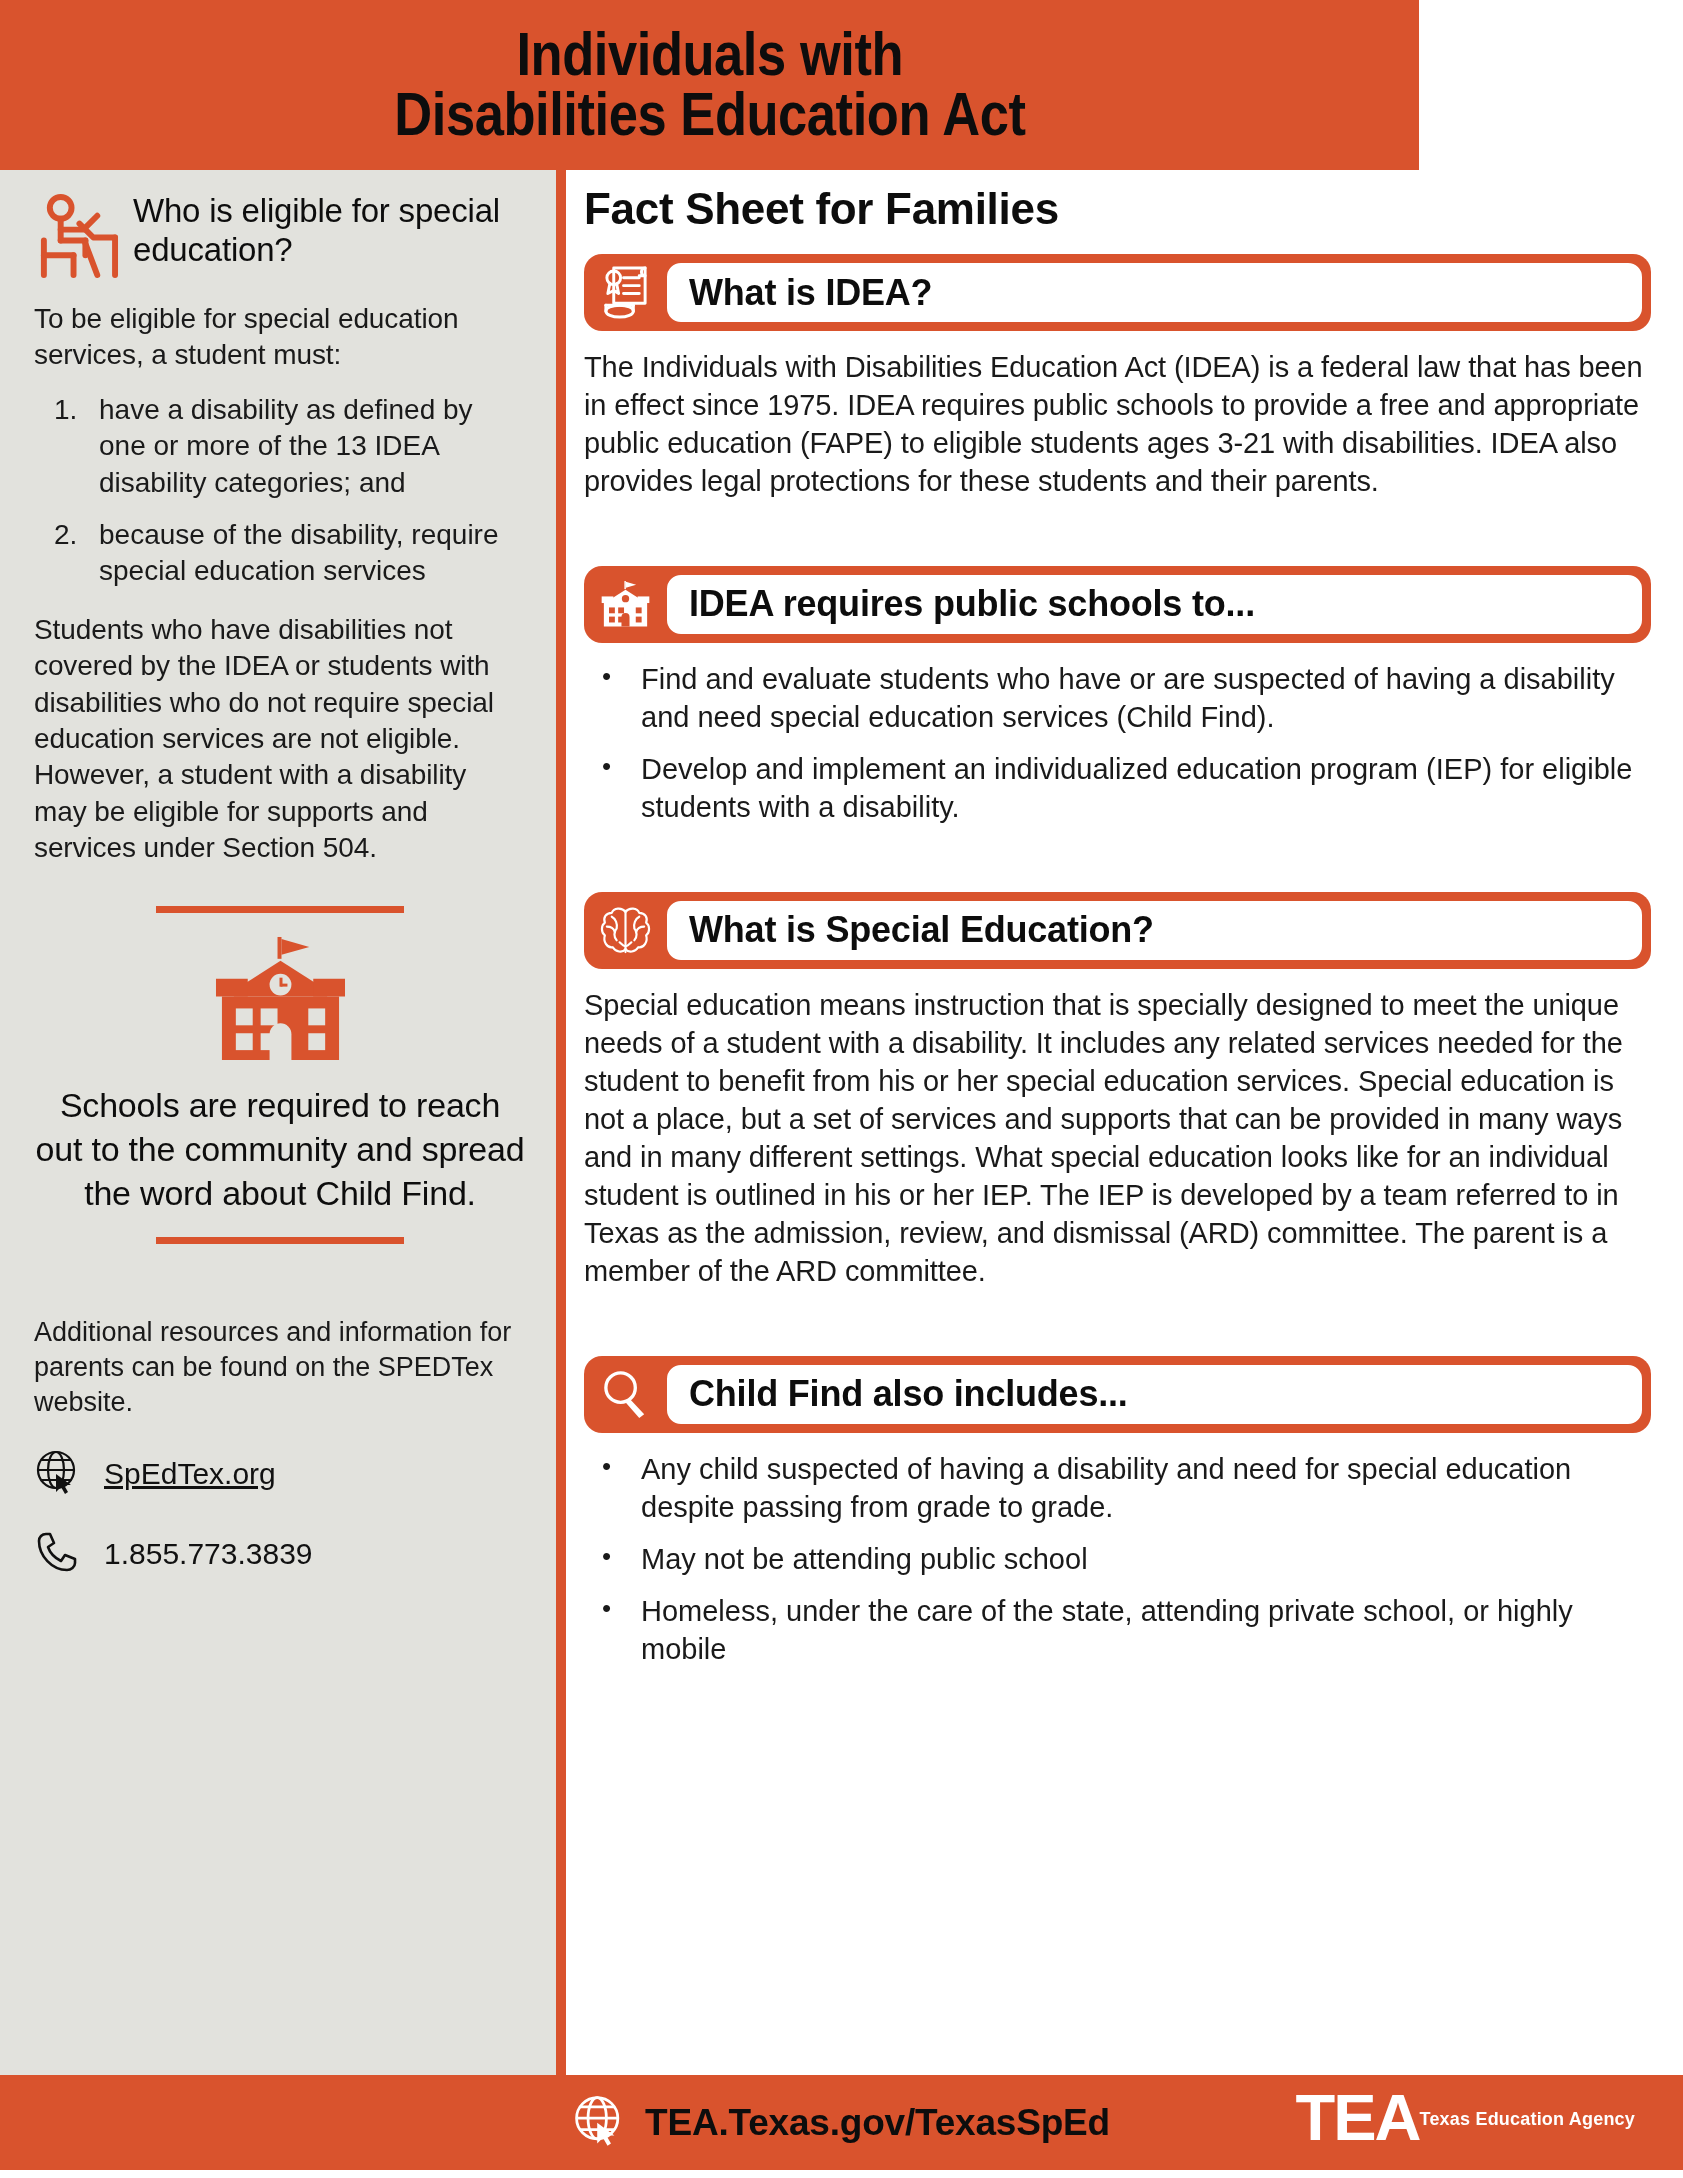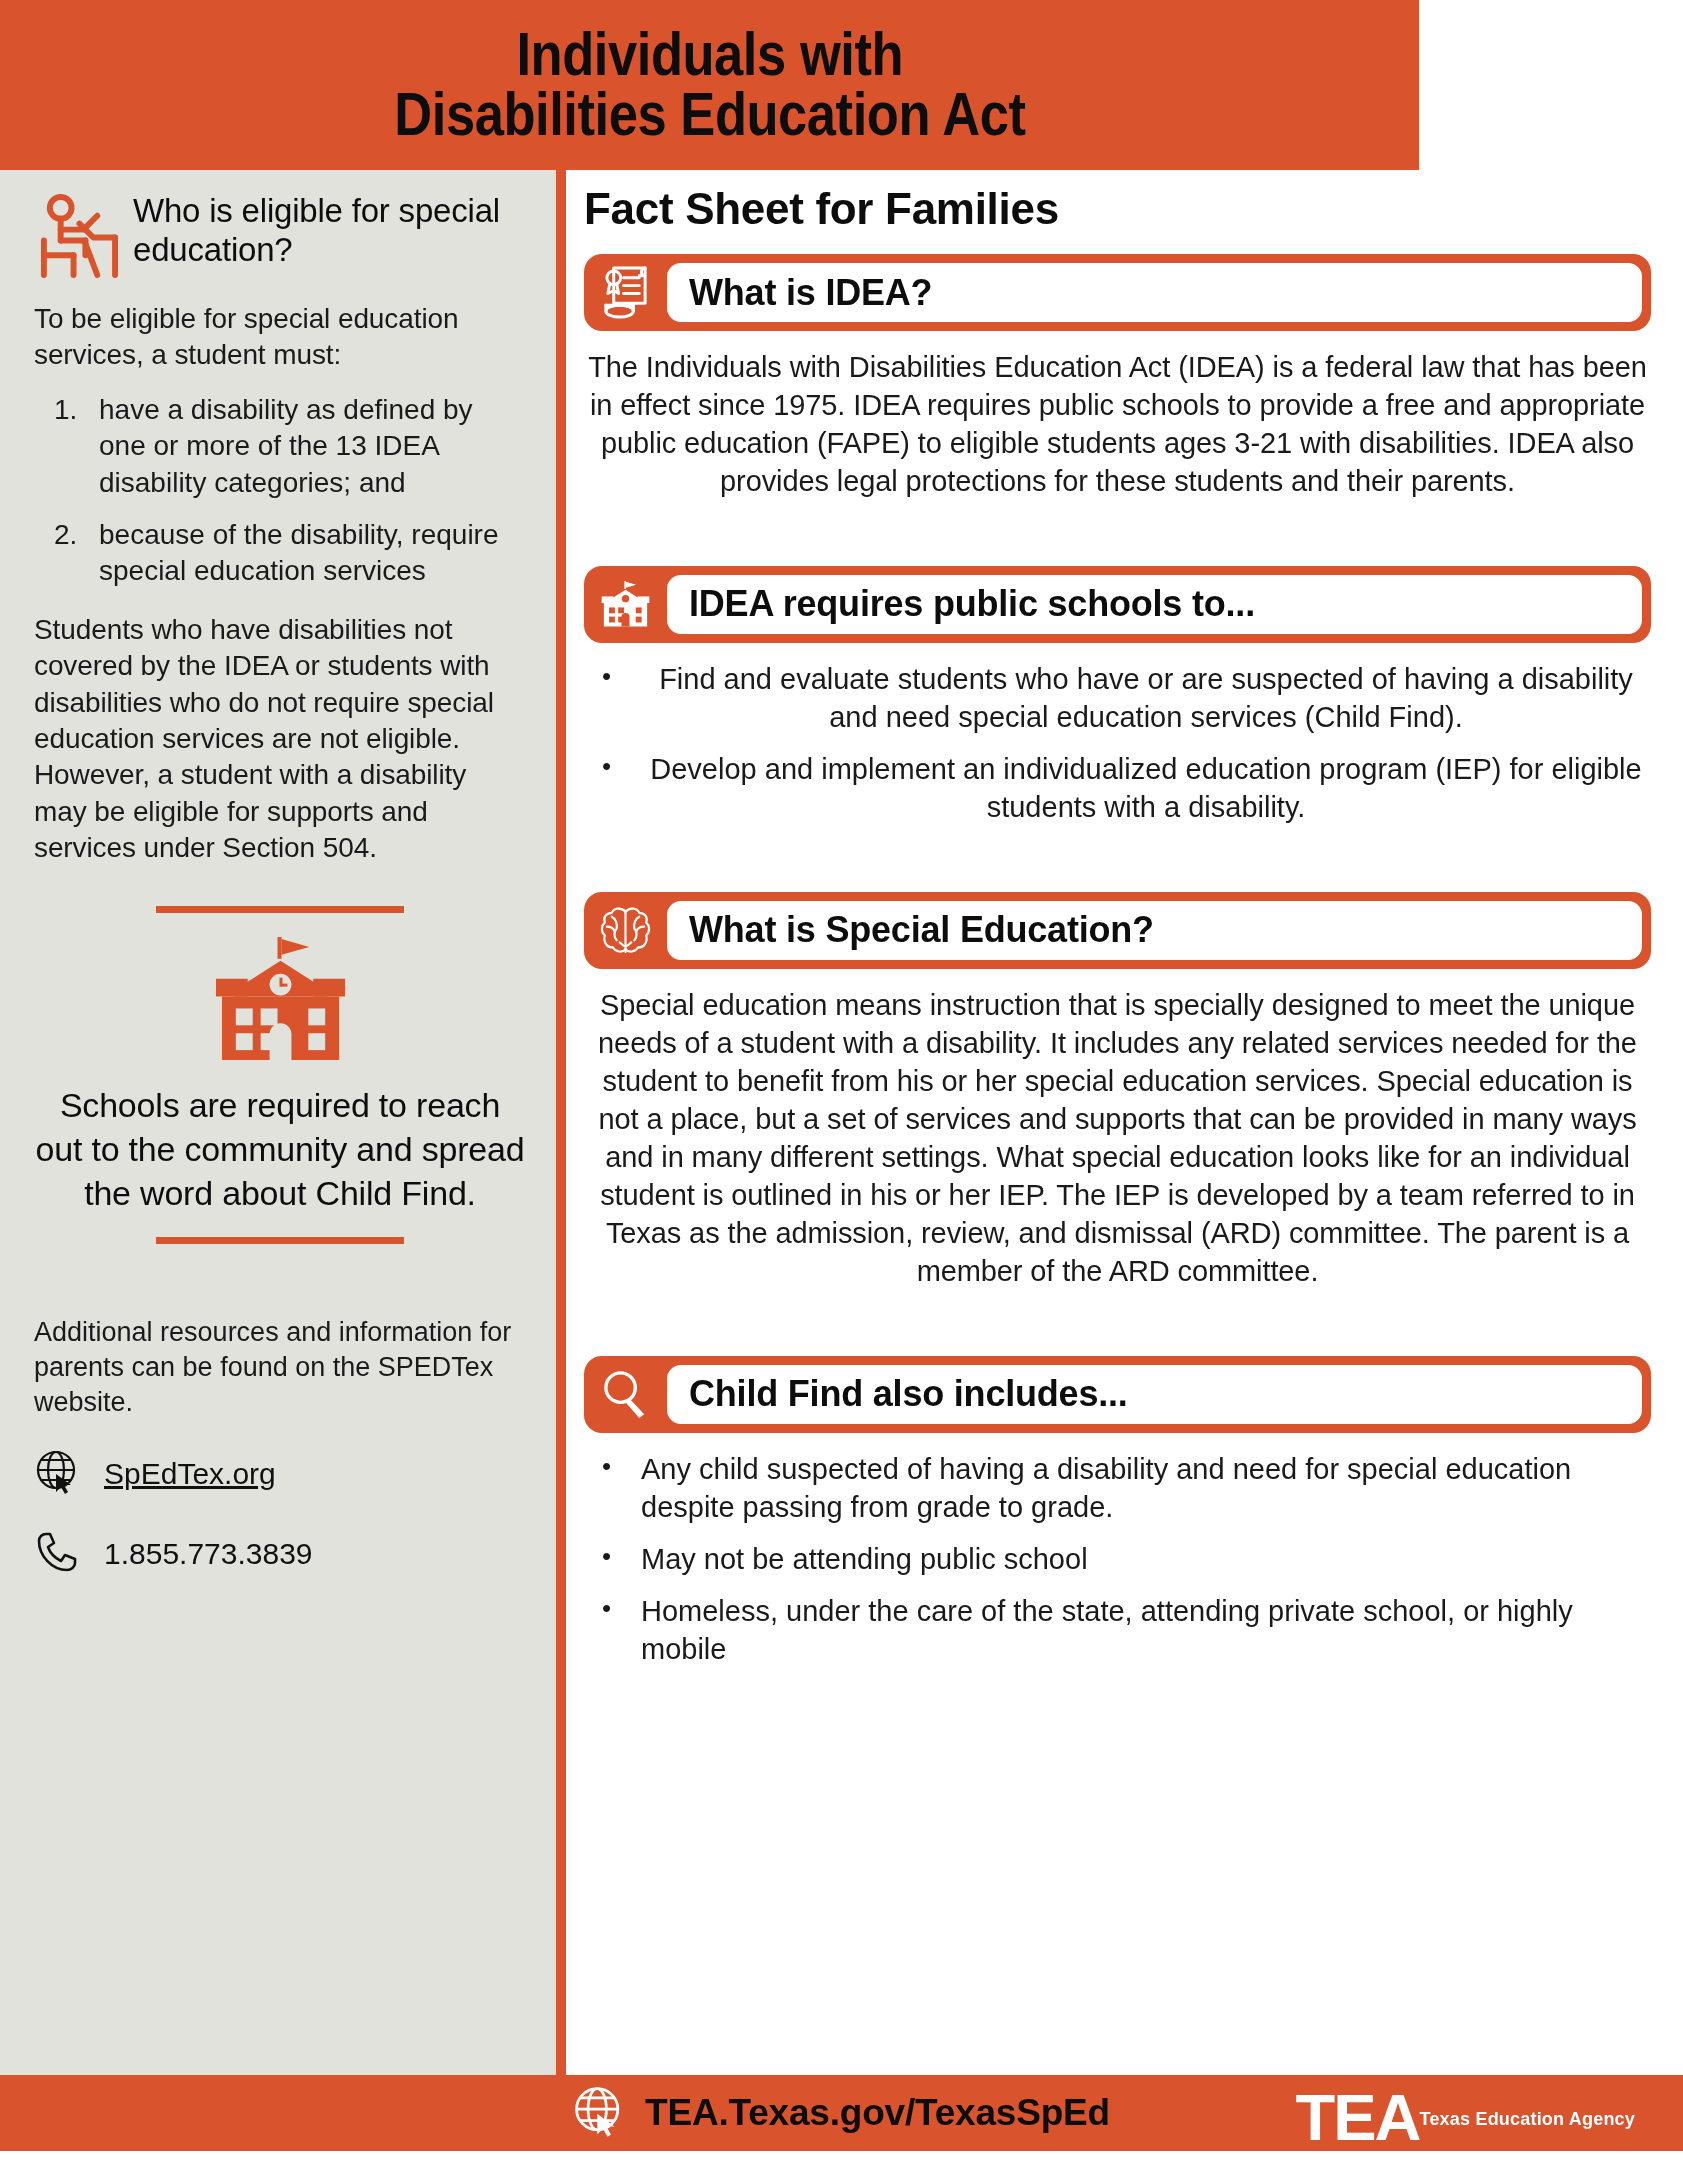--- a/index.html
+++ b/index.html
@@ -234,28 +234,28 @@
   }
   ul.bullets > li::before {
     content: "\2022";
     position: absolute;
     left: 18px;
     top: -2px;
     font-size: 26px;
   }
 
   .sec { margin-bottom: 42px; }
-  .sec.gap-lg { margin-bottom: 65px; text-align: center; }
+  .sec.gap-lg { margin-bottom: 65px; }
 
   
   .footer {
     position: absolute;
     left: 0; top: 2075px;
     width: 1683px;
-    height: 76px;
+    height: 95px;
     background: #d9532d;
     display: flex;
     align-items: center;
   }
   .footer-url-group {
     display: flex;
     align-items: center;
     gap: 18px;
     margin-left: 572px;
   }

